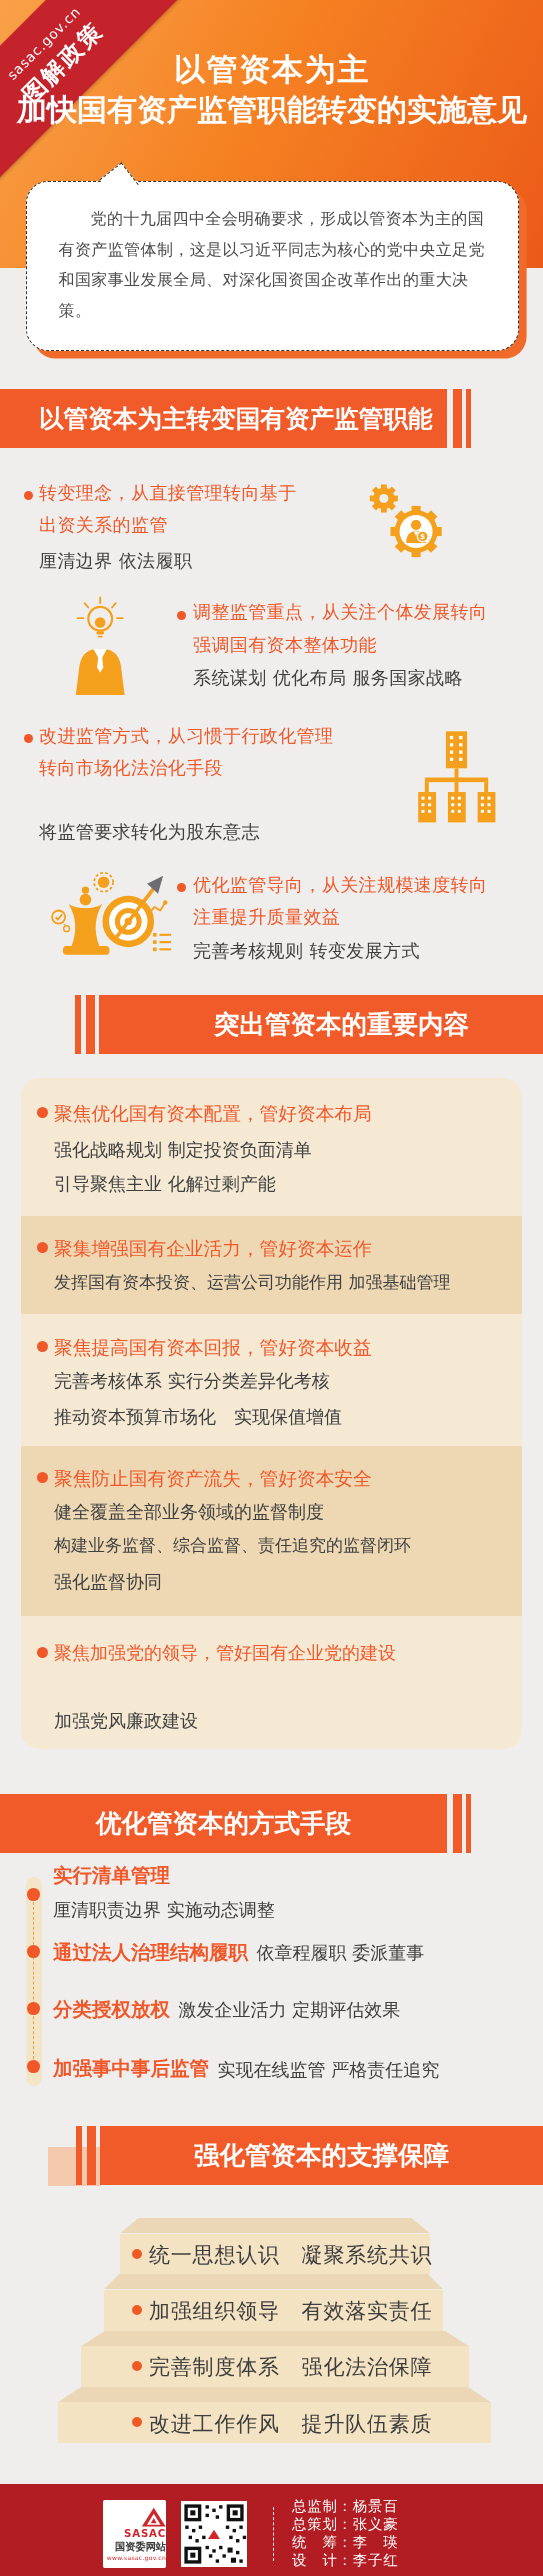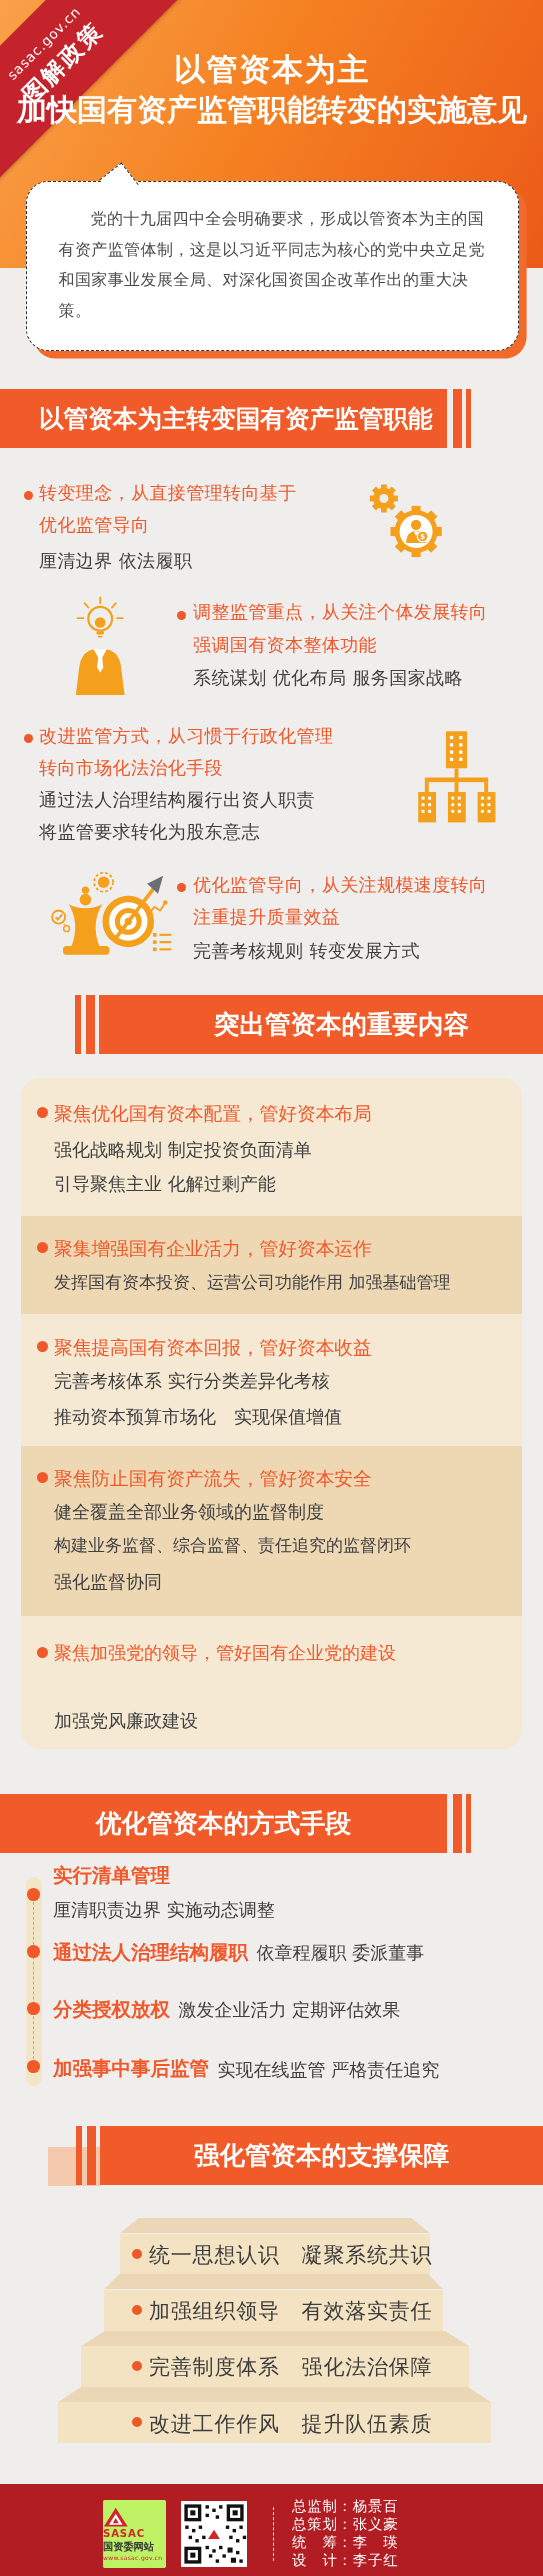--- a/index.html
+++ b/index.html
@@ -69,22 +69,22 @@
 
   
   .step-top{position:absolute;background:var(--step-top);height:15.3px;}
   .step-front{position:absolute;background:var(--step-front);height:41px;}
   .sdot{position:absolute;width:10.2px;height:10.2px;border-radius:50%;background:#ee5a24;}
   .stext{position:absolute;left:149px;font-size:21px;color:#3d3d3d;letter-spacing:0.8px;white-space:nowrap;}
   .pinkblock{position:absolute;left:48px;top:2147px;width:53px;height:39px;background:#f5c9ae;}
 
   
   .footer{position:absolute;left:0;top:2484px;width:544px;height:92px;background:var(--footer-red);}
-  .logo-box{position:absolute;left:103px;top:16px;width:63px;height:68px;background:#bef264;border-radius:1.7px;
-            display:flex;flex-direction:column;align-items:flex-start;justify-content:center;gap:0.8px;}
+  .logo-box{position:absolute;left:103px;top:16px;width:63px;height:68px;background:#ffffff;border-radius:1.7px;
+            display:flex;flex-direction:column;align-items:flex-end;justify-content:center;gap:0.8px;}
   .logo-name{color:#d1252c;font-size:10.2px;font-weight:bold;letter-spacing:0.8px;}
   .logo-caption{color:#3a3a3a;font-size:10.2px;font-weight:bold;}
   .logo-url{color:#d1252c;font-size:6px;letter-spacing:0.3px;}
   .qr{position:absolute;left:181px;top:17px;}
   .divider{position:absolute;left:273px;top:23px;height:54px;border-left:1.7px dashed rgba(255,255,255,.9);}
   .credits{position:absolute;left:292px;top:14.4px;display:flex;flex-direction:column;gap:0.8px;}
   .credits div{color:#fff;font-size:14.4px;line-height:17px;letter-spacing:0.8px;}
 </style>
 </head>
 <body>
@@ -106,21 +106,21 @@
   </div>
 
   <div class="bar" style="left:0;top:389px;width:447px;font-size:24.6px;">
     <div class="t" style="padding-left:39px;">以管资本为主转变国有资产监管职能</div>
   </div>
   <div class="stripe" style="left:453px;top:389px;width:8.5px;"></div>
   <div class="stripe" style="left:466px;top:389px;width:5.1px;"></div>
 
   <div class="dot" style="left:24px;top:491px;"></div>
   <div class="o1" style="left:39px;top:481px;">转变理念，从直接管理转向基于</div>
-  <div class="o1" style="left:39px;top:513px;">优化监管导向</div>
+  <div class="o1" style="left:39px;top:513px;">出资关系的监管</div>
   <div class="d1" style="left:39px;top:549px;">厘清边界 依法履职</div>
   <svg class="abs" style="left:361px;top:477px;" width="92" height="95" viewBox="0 0 110 115">
     <g transform="translate(27,26)" fill="#f5a01d">
       <rect x="-3.5" y="-17" width="7" height="34"></rect>
       <rect x="-3.5" y="-17" width="7" height="34" transform="rotate(45)"></rect>
       <rect x="-3.5" y="-17" width="7" height="34" transform="rotate(90)"></rect>
       <rect x="-3.5" y="-17" width="7" height="34" transform="rotate(135)"></rect>
       <circle r="13"></circle>
       <circle r="5.5" fill="#efeeec"></circle>
     </g>
@@ -158,21 +158,20 @@
     <path d="M44,98 L50,98 L52,116 L47,124 L42,116 Z" fill="#fff"></path>
   </svg>
   <div class="dot" style="left:177px;top:611px;"></div>
   <div class="o1" style="left:193px;top:600px;">调整监管重点，从关注个体发展转向</div>
   <div class="o1" style="left:193px;top:633px;">强调国有资本整体功能</div>
   <div class="d1" style="left:193px;top:666px;">系统谋划 优化布局 服务国家战略</div>
 
   <div class="dot" style="left:24px;top:734px;"></div>
   <div class="o1" style="left:39px;top:724px;">改进监管方式，从习惯于行政化管理</div>
   <div class="o1" style="left:39px;top:756px;">转向市场化法治化手段</div>
-  <div class="d1" style="left:39px;top:788px;">通过法人治理结构履行出资人职责</div>
   <div class="d1" style="left:39px;top:820px;">将监管要求转化为股东意志</div>
   <svg class="abs" style="left:414px;top:730px;" width="85" height="99" viewBox="0 0 120 150">
     <g fill="#f5a01d">
       <rect x="44" y="2" width="32" height="56"></rect>
       <rect x="57" y="58" width="6" height="15"></rect>
       <rect x="12" y="72" width="96" height="7"></rect>
       <rect x="12" y="79" width="6" height="15"></rect>
       <rect x="57" y="79" width="6" height="15"></rect>
       <rect x="102" y="79" width="6" height="15"></rect>
       <rect x="2" y="94" width="27" height="46"></rect>

